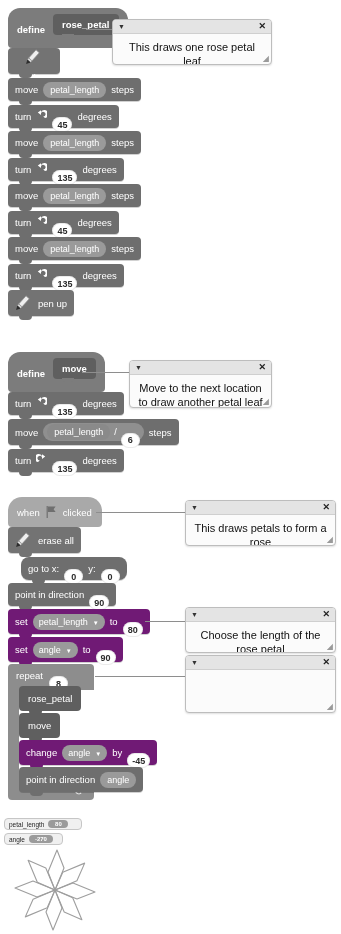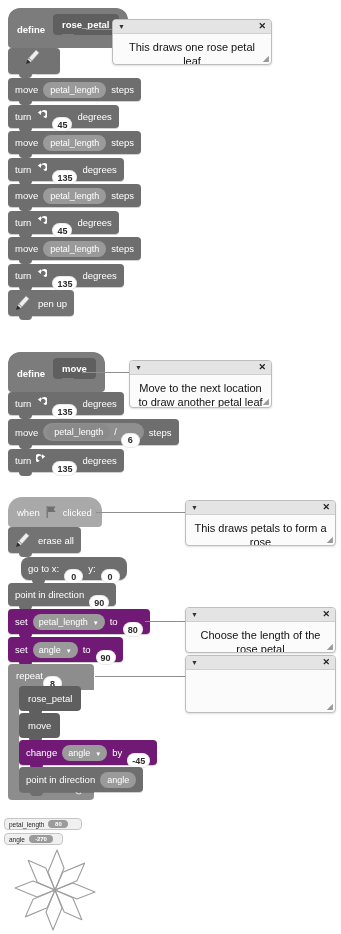--- a/index.html
+++ b/index.html
@@ -160,21 +160,21 @@
     width:13px;height:4px;background:#5f5f5f;border-radius:0 0 4px 4px;
   }
 
   
   .cblock {
     position:absolute;
     background:#8d8d8d;
     border-radius:4px;
   }
   .cblock .chead {
-    display:flex; align-items:center; 
+    display:flex; align-items:center; gap:6px;
     height:23px; padding:0 8px;
     color:#fff; font-size:9.5px;
   }
   .cblock .cfoot {
     height:17px;
     display:flex;
     align-items:center;
     justify-content:flex-end;
     padding-right:9px;
     color:#e9e9e9;

